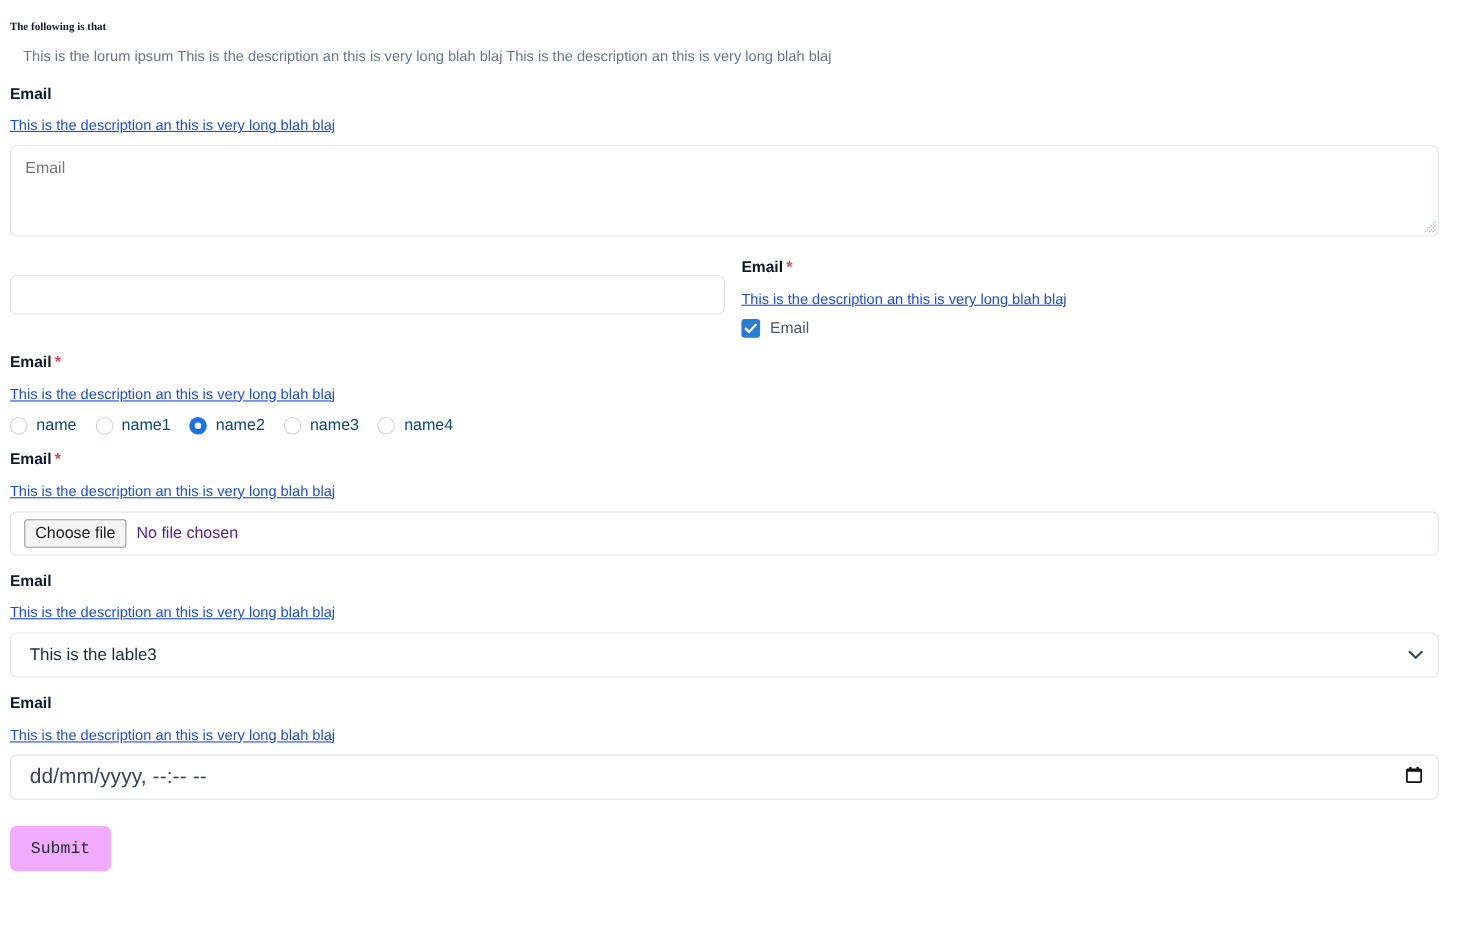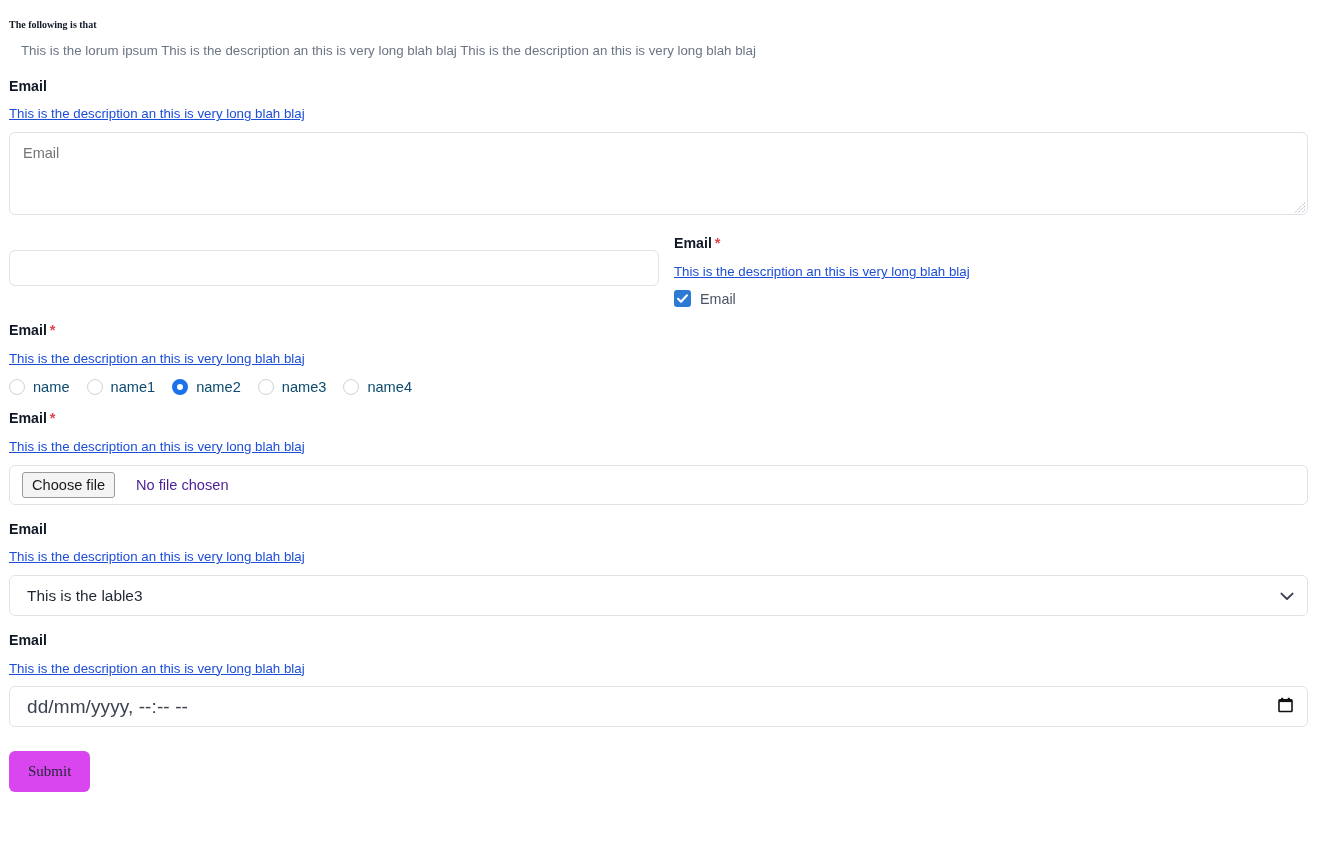--- a/index.html
+++ b/index.html
@@ -165,21 +165,20 @@
     color: #0c4a6e;
   }
 
   
   .file-box {
     height: 40px;
     display: flex;
     align-items: center;
     padding: 0 12px;
     margin-bottom: 15px;
-    gap: 12px;
   }
   .choose-file-btn {
     background: #f4f4f4;
     border: 1px solid #9b9b9b;
     border-radius: 3px;
     padding: 3px 9px;
     font-size: 14.6px;
     color: #1a1a1a;
     font-family: "Liberation Sans", sans-serif;
     line-height: 1.25;
@@ -228,26 +227,26 @@
   .calendar-icon {
     position: absolute;
     right: 14px;
     top: 50%;
     transform: translateY(-50%);
     pointer-events: none;
   }
 
   
   .submit-btn {
-    background: #d946ef;
+    background: #f0abfc;
     border: none;
     border-radius: 6px;
     padding: 13px 19px;
     font-size: 15px;
-    font-family: Liberation Serif, serif;
+    font-family: Liberation Mono, monospace;
     color: #1f2733;
     cursor: pointer;
     line-height: 1;
   }
 </style>
 </head>
 <body>
 
 <div class="page">
 

